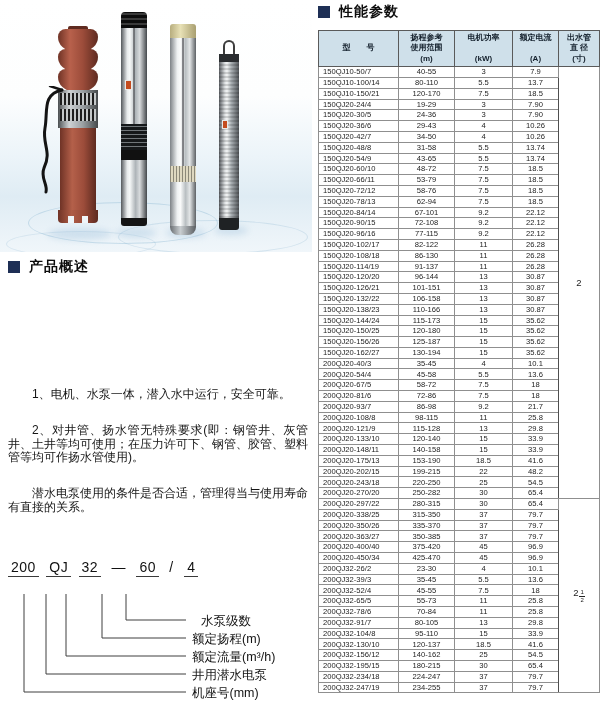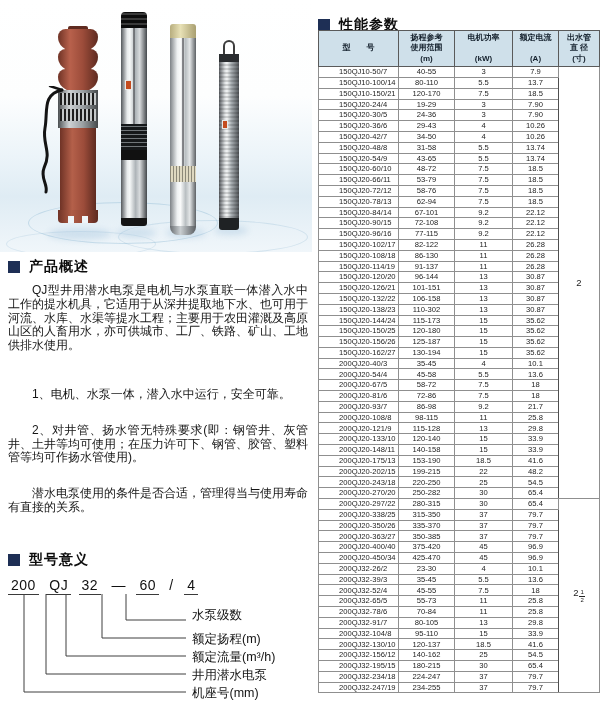--- a/index.html
+++ b/index.html
@@ -70,32 +70,32 @@
   
   .sec-model { top:551px; height:152px; }
   .code-row { margin-top:8px; font-size:14px; color:#111; letter-spacing:0.5px; }
   .code-tok { display:inline-block; border-bottom:1.5px solid #3a3a3a; padding:0 3px 1px; margin-right:3px; }
   .code-sep { display:inline-block; padding:0 3px 1px; margin-right:3px; }
   .diagram-svg { position:absolute; left:0; top:41px; }
   .dg-label { position:absolute; left:184px; font-size:12.5px; color:#131313; white-space:nowrap; }
 
   
   .right-col { position:absolute; left:318px; top:0; width:282px; }
-  .perf-title { position:absolute; top:16px; left:0; }
+  .perf-title { position:absolute; top:3px; left:0; }
   .perf-table { position:absolute; top:30px; left:0; border-collapse:collapse; table-layout:fixed; width:281px;
                 border:1.6px solid #4a4a4a; background:#fff; }
   .perf-table th {
     background:#cfe0ea; border:1px solid #5a5a5a; font-size:8px; font-weight:bold; color:#14202c;
     white-space:pre-line; line-height:1.3; padding:2px 0; vertical-align:middle; text-align:center;
   }
   .perf-table td {
     border:0.7px solid #8f8f8f; font-size:7.6px; height:10.8px; line-height:1;
     padding:0; text-align:center; color:#1c1c1c; white-space:nowrap; overflow:hidden;
   }
-  .perf-table td.model-cell { text-align:left; padding-left:20px; }
+  .perf-table td.model-cell { text-align:left; padding-left:4px; }
   .perf-table tr.group-start td { border-top:1.4px solid #4f4f4f; }
   .perf-table td.pipe-cell { font-size:9.5px; vertical-align:middle; border-left:1.2px solid #4f4f4f; }
   .frac { display:inline-flex; flex-direction:column; font-size:6px; line-height:1.1; vertical-align:2px; margin-left:1px; }
   .fnum { border-bottom:0.7px solid #222; padding:0 1px; }
   .fden { padding:0 1px; }
 </style>
 </head>
 <body>
 
 <div class="canvas">
@@ -156,51 +156,46 @@
       </div>
       <div class="p4-tip"></div>
     </div>
   </div>
 
   <div class="sec sec-overview">
     <div class="sec-h">
       <span class="sq"></span>
       <span>产品概述</span>
     </div>
-    <p class="para indent">QJ型井用潜水电泵是电机与水泵直联一体潜入水中工作的提水机具，它适用于从深井提取地下水、也可用于河流、水库、水渠等提水工程；主要用于农田灌溉及高原山区的人畜用水，亦可供城市、工厂、铁路、矿山、工地供排水使用。</p>
   </div>
 
   <div class="sec sec-features">
     <p class="para indent">1、电机、水泵一体，潜入水中运行，安全可靠。</p>
     <p class="para indent">2、对井管、扬水管无特殊要求(即：钢管井、灰管井、土井等均可使用；在压力许可下、钢管、胶管、塑料管等均可作扬水管使用)。</p>
     <p class="para indent">潜水电泵使用的条件是否合适，管理得当与使用寿命有直接的关系。</p>
   </div>
 
   <div class="sec sec-model">
-    <div class="sec-h">
-      <span class="sq"></span>
-      <span>型号意义</span>
-    </div>
     <div class="code-row">
       <span class="code-tok">200</span>
       <span class="code-tok">QJ</span>
       <span class="code-tok">32</span>
       <span class="code-sep">—</span>
       <span class="code-tok">60</span>
       <span class="code-sep">/</span>
       <span class="code-tok">4</span>
     </div>
     <svg class="diagram-svg" width="300" height="110" viewBox="0 0 300 110">
       <polyline points="118,2 118,28 178,28" fill="none" stroke="#3f3f3f" stroke-width="1"></polyline>
       <polyline points="94,2 94,46 178,46" fill="none" stroke="#3f3f3f" stroke-width="1"></polyline>
       <polyline points="58,2 58,64 178,64" fill="none" stroke="#3f3f3f" stroke-width="1"></polyline>
       <polyline points="38,2 38,82 178,82" fill="none" stroke="#3f3f3f" stroke-width="1"></polyline>
       <polyline points="16,2 16,100 178,100" fill="none" stroke="#3f3f3f" stroke-width="1"></polyline>
     </svg>
-    <span class="dg-label" style="top:56px;">水泵级数</span>
+    <span class="dg-label" style="top:62px;margin-left:9px;">水泵级数</span>
     <span class="dg-label" style="top:80px;text-align:center;">额定扬程(m)</span>
     <span class="dg-label" style="top:98px;">额定流量(m³/h)</span>
     <span class="dg-label" style="top:116px;">井用潜水电泵</span>
     <span class="dg-label" style="top:134px;">机座号(mm)</span>
   </div>
 
   <div class="right-col">
     <div class="sec-h perf-title">
       <span class="sq"></span>
       <span>性能参数</span>
@@ -359,21 +354,21 @@
             <td>30.87</td>
           </tr>
           <tr>
             <td class="model-cell">150QJ20-132/22</td>
             <td>106-158</td>
             <td>13</td>
             <td>30.87</td>
           </tr>
           <tr>
             <td class="model-cell">150QJ20-138/23</td>
-            <td>110-302</td>
+            <td>110-166</td>
             <td>13</td>
             <td>30.87</td>
           </tr>
           <tr>
             <td class="model-cell">150QJ20-144/24</td>
             <td>115-173</td>
             <td>15</td>
             <td>35.62</td>
           </tr>
           <tr>

